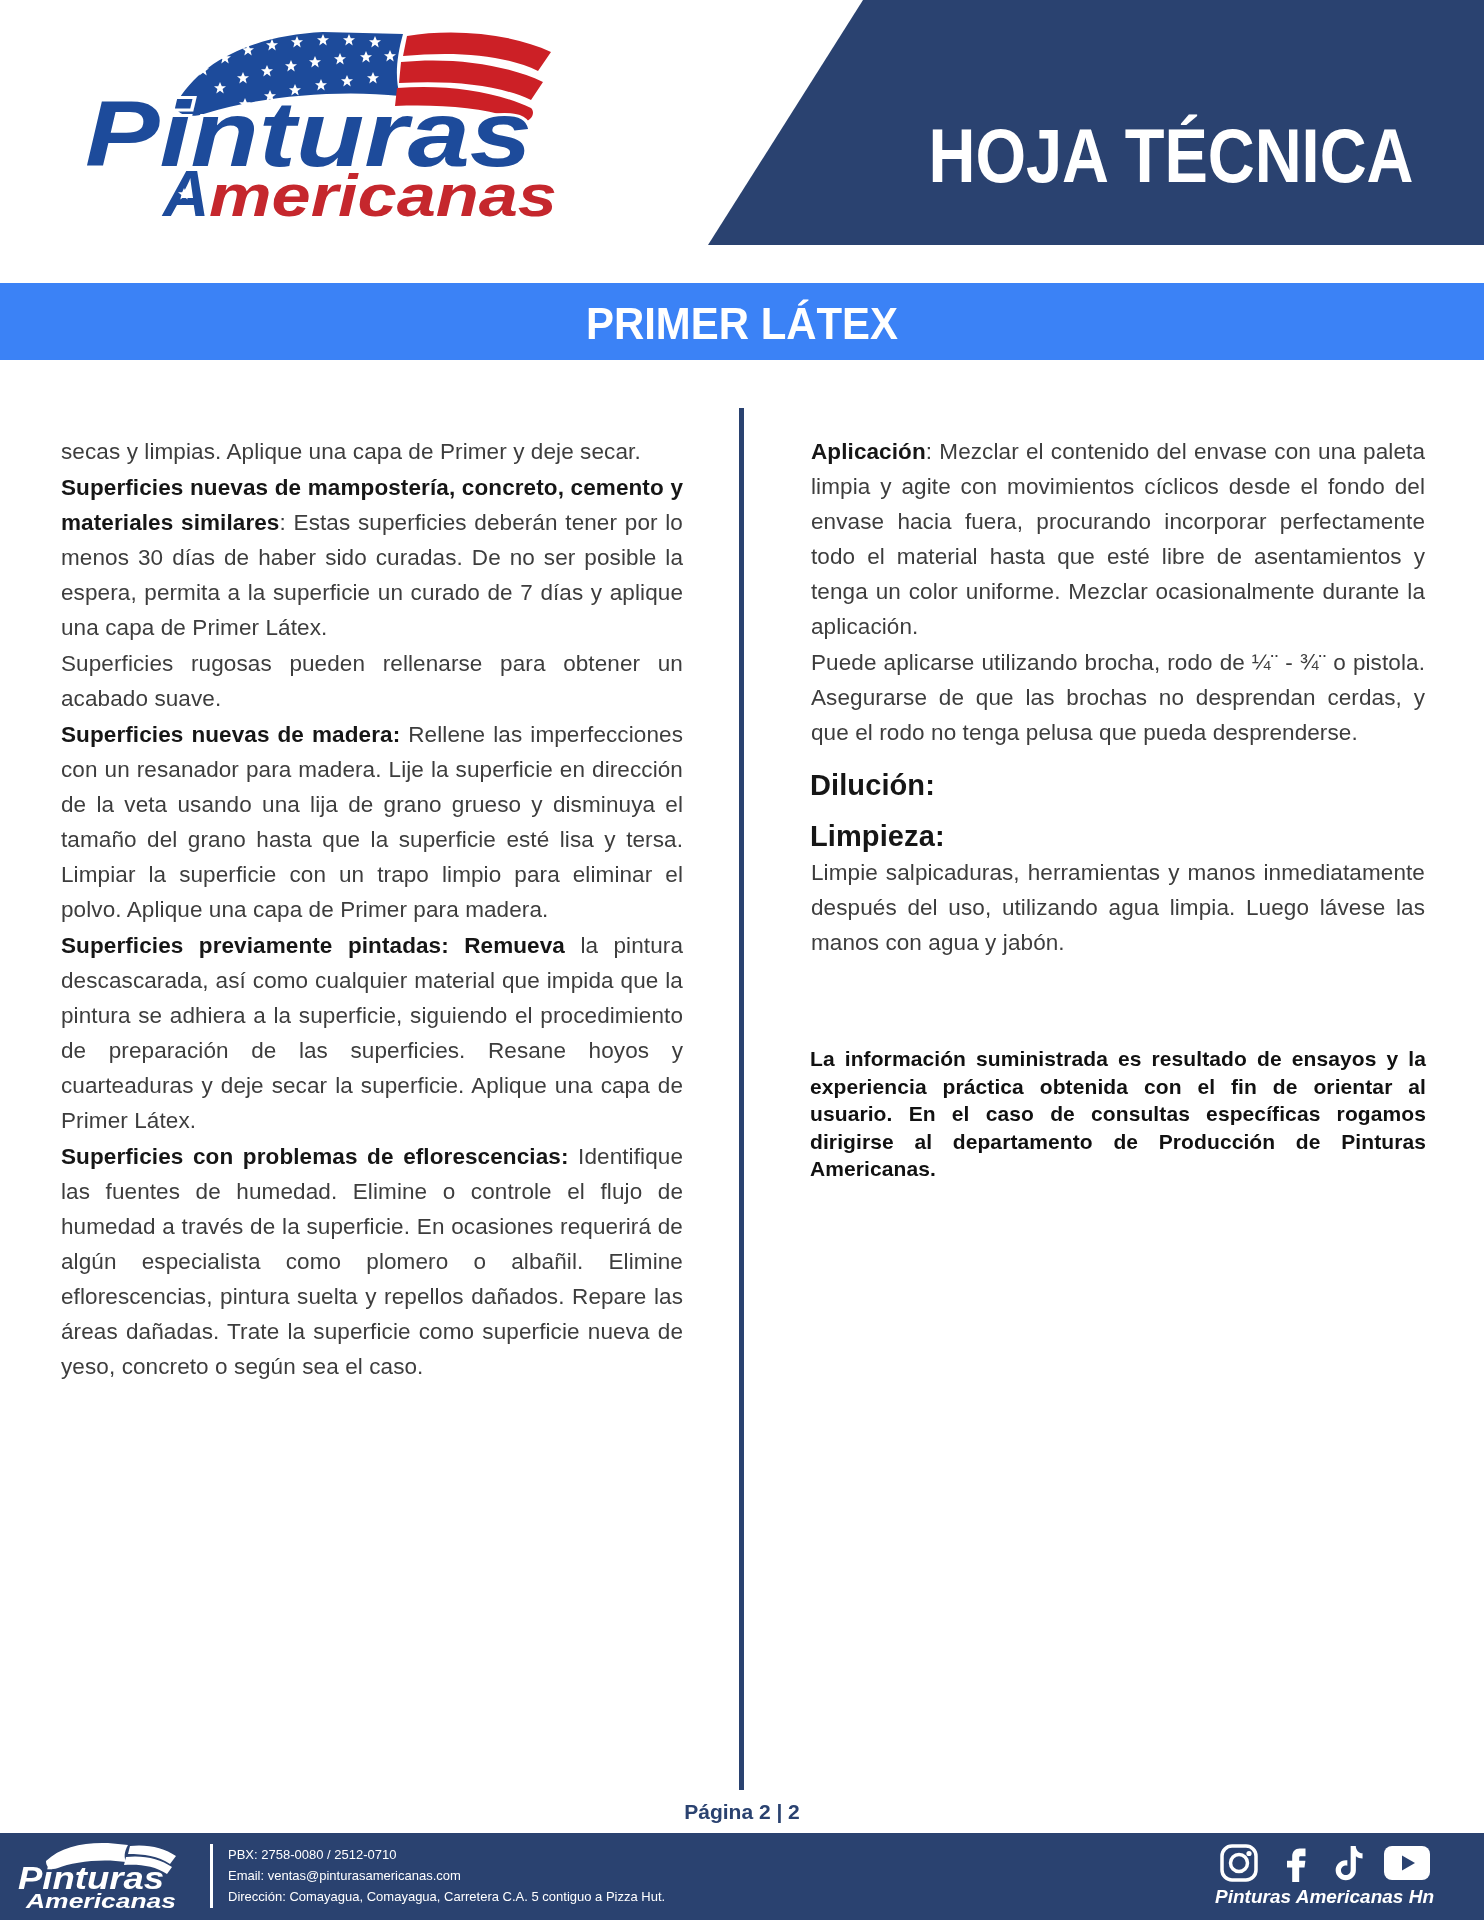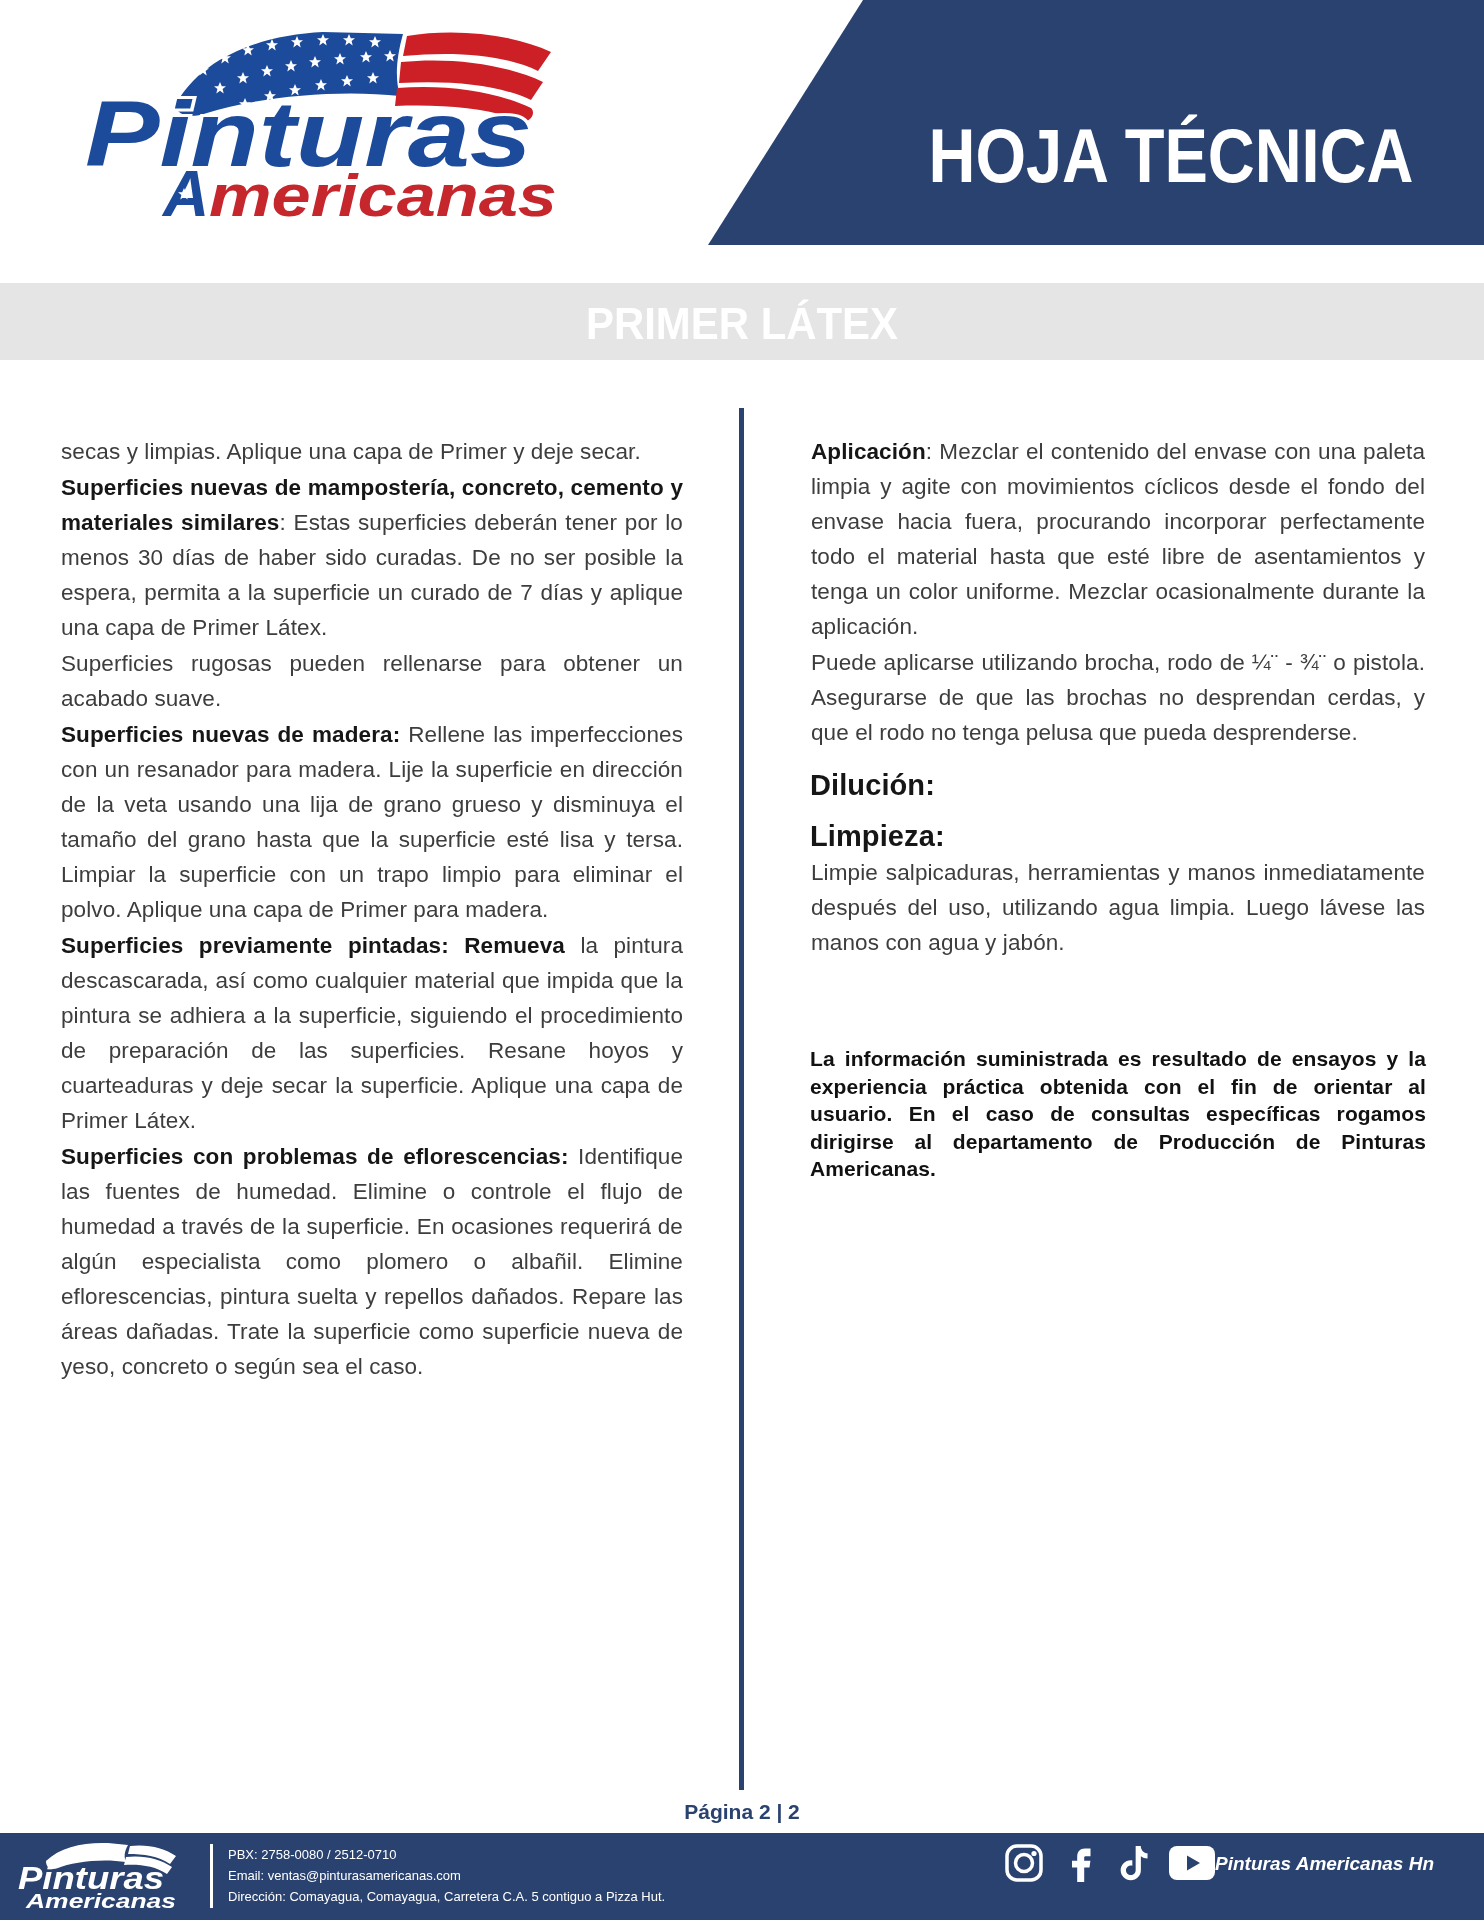--- a/index.html
+++ b/index.html
@@ -5,21 +5,21 @@
   html,body{margin:0;padding:0;background:#9a9a9a;}
   .page{position:relative;width:1484px;height:1920px;background:#ffffff;overflow:hidden;
         font-family:"Liberation Sans",sans-serif;margin:0 auto;}
   svg text{font-family:"Liberation Sans","DejaVu Sans",sans-serif;}
 
   
   .wedge-svg{position:absolute;left:0;top:0;}
   .logo-svg{position:absolute;left:85px;top:26px;}
 
   
-  .banner{position:absolute;left:0;top:283px;width:1484px;height:77px;background:#e5e5e5;}
+  .banner{position:absolute;left:0;top:283px;width:1484px;height:77px;background:#3b82f6;}
 
   
   .body-col{position:absolute;top:433px;font-size:22.5px;line-height:35px;color:#3d3d3d;
             text-align:justify;letter-spacing:0.1px;}
   .col-left{left:60px;width:624px;}
   .col-right{left:810px;width:616px;}
   .body-col p{margin:1px;}
   .b{font-weight:bold;color:#161616;}
   .p-gap{margin-top:27px;}
   .rc-head{margin:0;font-size:29px;line-height:35px;color:#161616;font-weight:bold;}
@@ -30,21 +30,21 @@
   .divider{position:absolute;left:739px;top:408px;width:5px;height:1382px;background:#2a4270;}
 
   .page-label{position:absolute;left:0;top:1800px;width:1484px;text-align:center;
               font-size:21px;font-weight:bold;color:#2a4270;}
 
   
   .footer{position:absolute;left:0;top:1833px;width:1484px;height:87px;background:#2a4270;color:#fff;}
   .f-logo{position:absolute;left:16px;top:8px;}
   .f-div{position:absolute;left:210px;top:11px;width:3px;height:64px;background:#ffffff;}
   .f-contact{position:absolute;left:228px;top:11px;font-size:13px;line-height:21px;color:#ffffff;}
-  .f-social{position:absolute;right:50px;top:8px;display:flex;flex-direction:row;align-items:center;}
+  .f-social{position:absolute;right:50px;top:8px;display:flex;flex-direction:column;align-items:center;}
   .f-icons{display:flex;align-items:center;gap:17px;height:44px;}
   .f-handle{margin-top:1px;font-size:19px;font-weight:bold;font-style:italic;white-space:nowrap;color:#fff;}
 </style>
 </head>
 <body>
 
 <div class="page">
 
   <svg class="wedge-svg" width="1484" height="246" viewBox="0 0 1484 246">
     <path d="M863,0 L1484,0 L1484,245 L708,245 Z" fill="#2a4270"></path>

